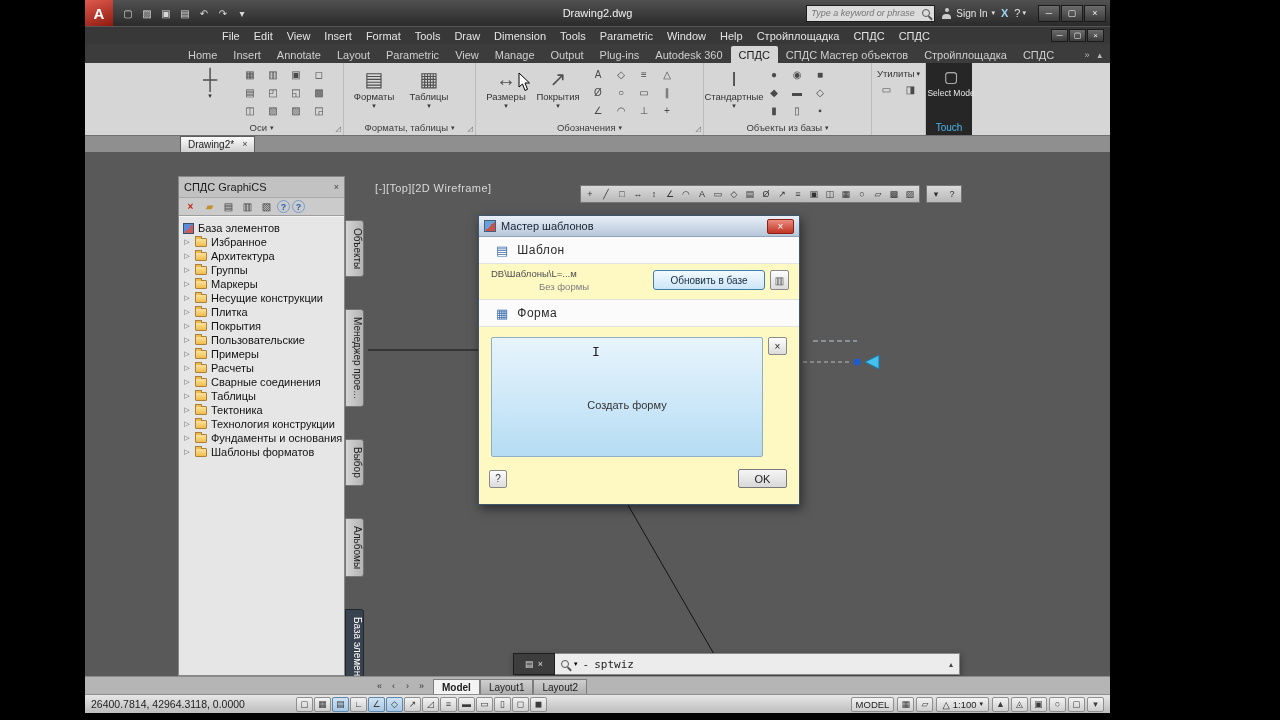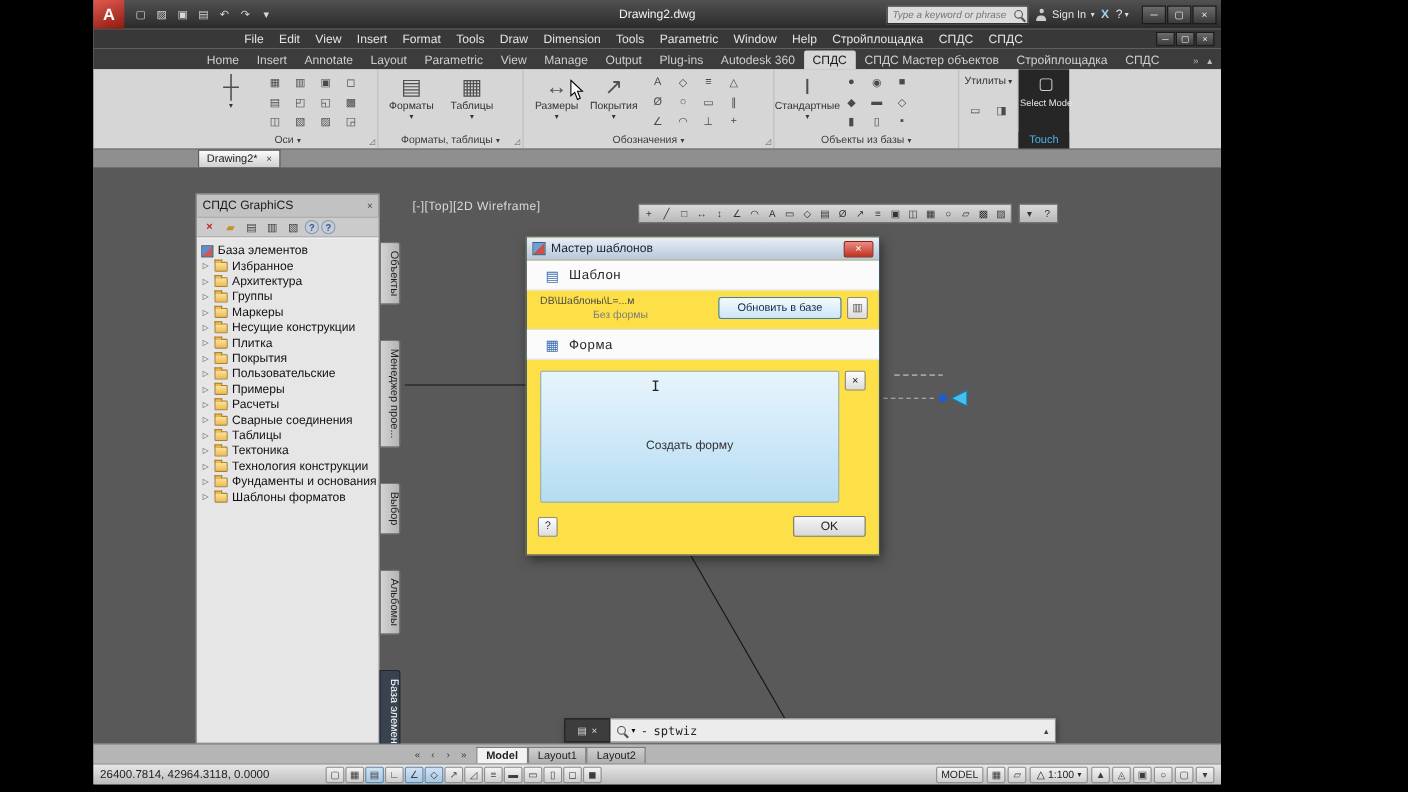--- a/index.html
+++ b/index.html
@@ -87,40 +87,40 @@
   .db-icon { width:11px; height:11px; background:linear-gradient(135deg,#5b8dd6 50%,#c85b5b 50%); border:1px solid #39506b; flex:0 0 11px; }
   .folder-ico { width:12px; height:9px; background:linear-gradient(#fde29a,#f0bc4e); border:1px solid #a8823c; border-radius:1px; position:relative; flex:0 0 12px; }
   .folder-ico::before { content:""; position:absolute; top:-3px; left:-1px; width:5px; height:2px; background:#f0bc4e; border:1px solid #a8823c; border-bottom:none; }
 
   .vtabs { position:absolute; left:260px; top:24px; width:20px; height:500px; display:flex; flex-direction:column; }
   .vtab { writing-mode:vertical-rl; background:linear-gradient(90deg,#d4d4d4,#b4b4b4); border:1px solid #757575; border-radius:0 3px 3px 0; font-size:10px; color:#1e1e1e; padding:7px 0; width:19px; text-align:center; margin-bottom:32px; white-space:nowrap; }
   .vtab:first-child { margin-top:44px; }
   .vtab.active { background:#39434f; color:#fff; border-color:#20262e; }
 
   
-  .dialog { position:absolute; left:393px; top:63px; width:322px; height:290px; background:#fde047; border:1px solid #3f5670; box-shadow:2px 4px 10px rgba(0,0,0,.5); }
+  .dialog { position:absolute; left:393px; top:63px; width:322px; height:290px; background:#fef9c3; border:1px solid #3f5670; box-shadow:2px 4px 10px rgba(0,0,0,.5); }
   .dlg-title { height:21px; background:linear-gradient(#e9eff7,#b7c7d9); display:flex; align-items:center; padding:0 5px; gap:5px; border-bottom:1px solid #8fa3b8; font-size:11px; color:#16222f; }
   .dlg-icon { width:12px; height:12px; background:linear-gradient(135deg,#6aa0d8 50%,#c8524a 50%); border:1px solid #44607e; }
   .dlg-close { margin-left:auto; width:27px; height:15px; background:linear-gradient(#ea8d80,#c03425); border:1px solid #8e1f14; border-radius:2px; color:#fff; font-size:10px; display:flex; align-items:center; justify-content:center; }
   .dlg-band { background:#fbfbfb; border-bottom:1px solid #e3e3e3; display:flex; align-items:center; gap:9px; height:27px; padding:0 10px 0 17px; }
   .sec-icon { font-size:13px; color:#3f6fae; }
   .sec-label { font-size:12px; color:#2b2b2b; letter-spacing:.5px; }
   .dlg-info { position:relative; height:36px; padding:4px 12px 16px; border-bottom:1px solid #e0e0e0; }
   .dlg-path { font-size:9.5px; color:#4c4c4c; }
   .dlg-status { font-size:9.5px; color:#7c7c7c; margin-top:2px;margin-left:48px; }
   .update-btn { position:absolute; right:34px; top:6px; width:112px; height:20px; background:linear-gradient(#f3fafe,#cde5f8); border:1px solid #3c7fb1; border-radius:3px; font-size:10px; color:#102a40; display:flex; align-items:center; justify-content:center; }
   .browse-btn { position:absolute; right:10px; top:6px; width:19px; height:20px; background:linear-gradient(#fdfdfd,#dcdcdc); border:1px solid #8a8a8a; border-radius:2px; font-size:10px; color:#555; display:flex; align-items:center; justify-content:center; }
   .form-row { display:flex; padding:10px 10px 0 12px; gap:5px; }
   .create-area { width:272px; height:120px; border:1px solid #8fb0c4; border-radius:2px; background:linear-gradient(180deg,#e7f4fb 0%,#d2eafa 45%,#b5dcf2 100%); position:relative; }
   .create-label { position:absolute; left:0; right:0; top:52%; text-align:center; font-size:11px; color:#333; }
   .ibeam { position:absolute; left:100px; top:6px; font-family:"DejaVu Sans Mono", monospace; font-size:13px; color:#222; }
   .form-close { width:19px; height:18px; background:linear-gradient(#fdfdfd,#dcdcdc); border:1px solid #8a8a8a; border-radius:2px; font-size:10px; color:#222; display:flex; align-items:center; justify-content:center; }
   .dlg-footer { display:flex; align-items:center; padding:12px 12px 0 10px; }
   .help-btn { width:18px; height:18px; border:1px solid #8a8a8a; background:linear-gradient(#fdfdfd,#dcdcdc); border-radius:2px; font-size:10px; color:#333; display:flex; align-items:center; justify-content:center; }
-  .ok-btn { margin-left:auto; width:66px; height:19px; border:1px solid #787878; background:linear-gradient(#f6f6f6,#d8d8d8); border-radius:2px; font-size:11px; color:#222; display:flex; align-items:center; justify-content:center;text-align:right; }
+  .ok-btn { margin-left:auto; width:49px; height:19px; border:1px solid #787878; background:linear-gradient(#f6f6f6,#d8d8d8); border-radius:2px; font-size:11px; color:#222; display:flex; align-items:center; justify-content:center;text-align:right; }
 
   
   .cmd-dock { position:absolute; left:428px; top:501px; width:447px; height:22px; display:flex; box-shadow:1px 2px 6px rgba(0,0,0,.35); }
   .cmd-left { width:42px; background:#3d3d3d; border:1px solid #1e1e1e; display:flex; align-items:center; justify-content:center; gap:4px; color:#ddd; font-size:9px; }
   .cmd-input { flex:1; background:#ececec; border:1px solid #8a8a8a; border-left:none; display:flex; align-items:center; gap:5px; padding:0 6px; }
   .cmd-text { font-family:"DejaVu Sans Mono", monospace; font-size:11px; color:#1f1f1f; }
   .cmd-expand { margin-left:auto; font-size:8px; color:#444; }
 
   
   .layout-bar { flex:0 0 18px; background:#b5b5b5; border-top:1px solid #8c8c8c; display:flex; align-items:flex-end; padding-left:288px; }
@@ -343,21 +343,21 @@
             <span class="sbtn">▪</span>
         </div>
       </div>
       <div class="panel-label">
         <span>Объекты из базы</span>
           <span class="caret">▾</span>
       </div>
     </div>
 
     <div class="panel" style="width:54px">
-      <div class="panel-content" style="flex-direction:column; align-items:center; gap:13px; padding-top:5px">
+      <div class="panel-content" style="flex-direction:column; align-items:center; gap:2px; padding-top:5px">
         <div class="utils-top">
           <span>Утилиты</span>
             <span class="caret">▾</span>
         </div>
         <div style="display:flex; gap:2px">
           <span class="sbtn">▭</span>
             <span class="sbtn">◨</span>
         </div>
       </div>
       <div class="panel-label"></div>

